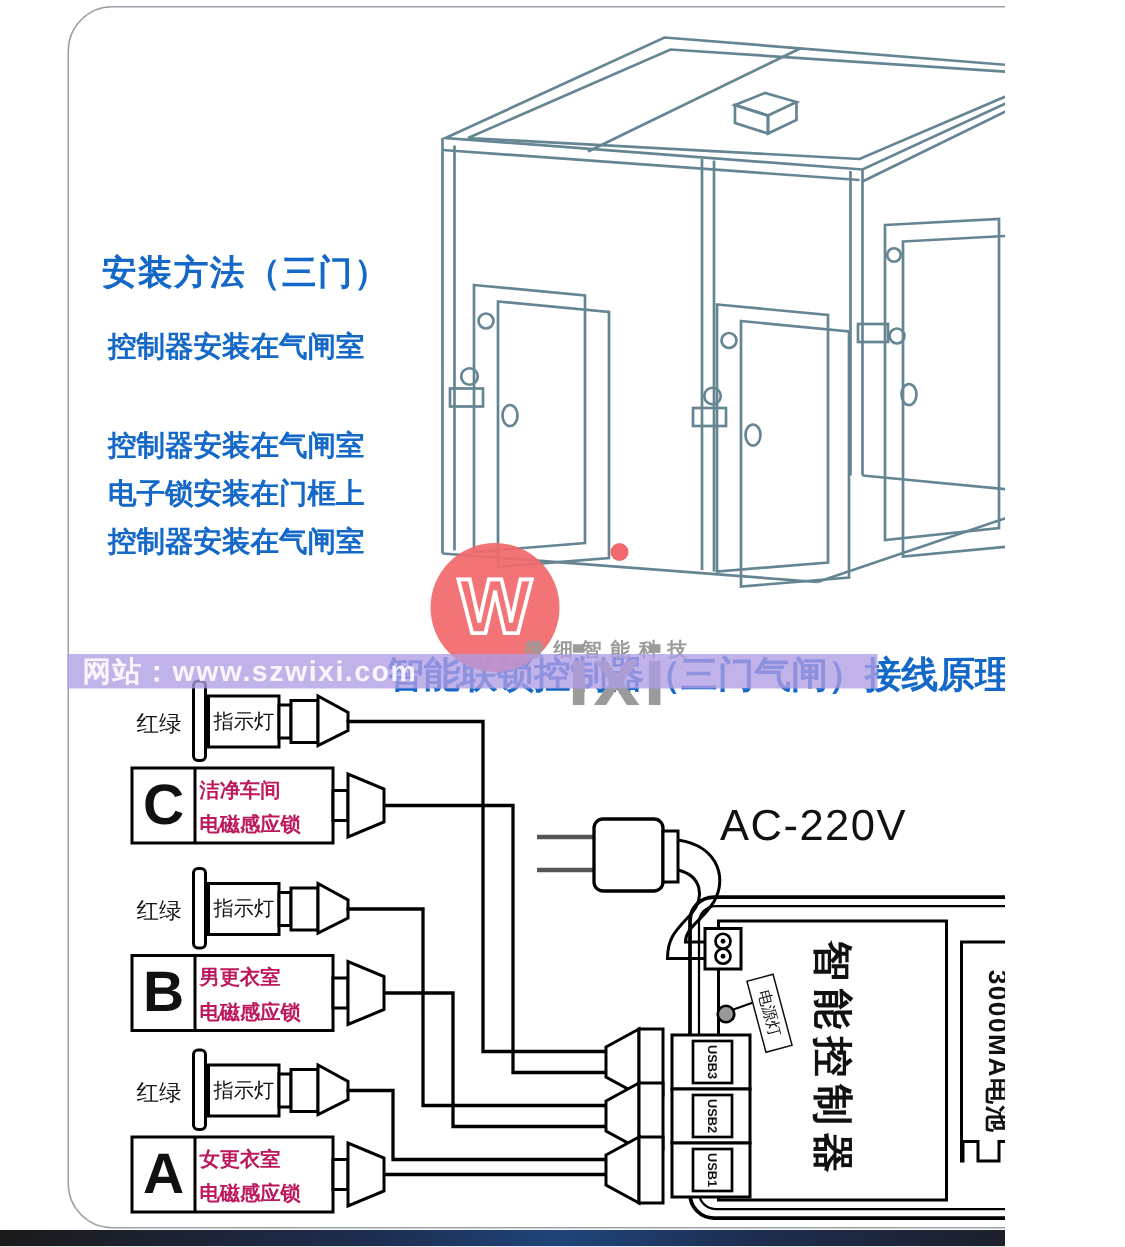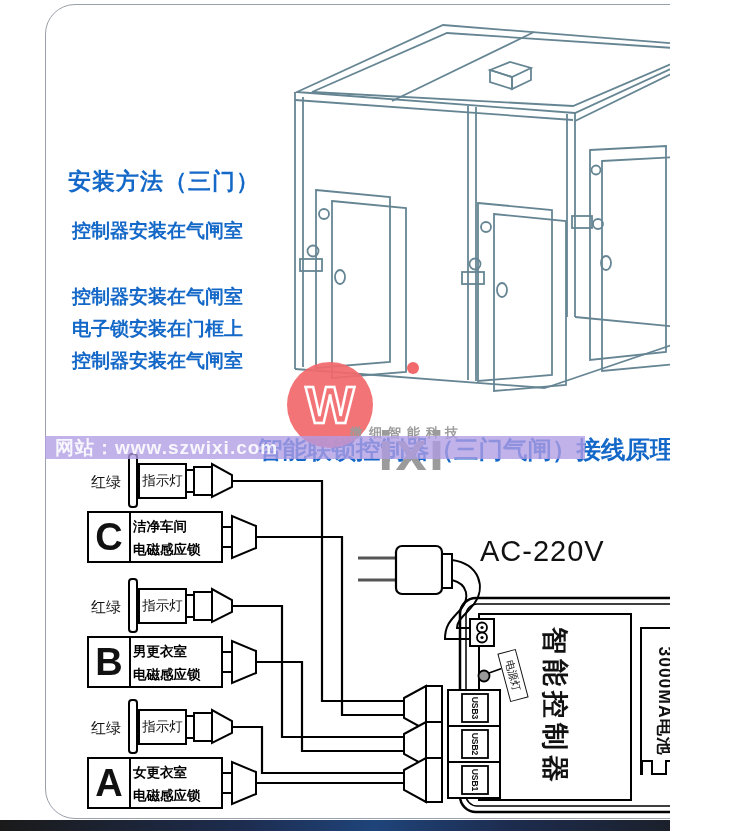--- a/index.html
+++ b/index.html
@@ -19,21 +19,21 @@
   #wm-ixi{left:378px;top:370px;font-size:56px;font-weight:800;letter-spacing:2px;margin-top:48px;}
   #wm-dot{left:407px;top:362px;width:12px;height:12px;border-radius:50%;}
   #wm-company{left:350px;top:424px;font-size:13px;letter-spacing:6px;font-weight:600;}
   #wm-band{left:45px;top:436px;width:540px;height:23px;display:flex;align-items:center;}
   #wm-site{margin-left:10px;font-size:19px;font-weight:700;color:rgba(255,255,255,.88);letter-spacing:1px;white-space:nowrap;}
   
   .tag-label{width:40px;height:16px;font-size:15px;color:#111;text-align:center;}
   .ind-label{width:47px;height:34px;display:flex;align-items:center;justify-content:center;font-size:13.5px;color:#111;}
   .letter-label{width:42px;height:50px;display:flex;align-items:center;justify-content:center;
                 font-size:38px;font-weight:700;color:#111;}
-  .room-label{width:90px;height:46px;font-size:13.5px;font-weight:600;line-height:23px;color:#000000;}
+  .room-label{width:90px;height:46px;font-size:13.5px;font-weight:600;line-height:23px;color:#be185d;}
   #ac-label{left:480px;top:535px;font-size:29px;color:#111;letter-spacing:1px;}
   #power-led-label{left:488px;top:666px;width:48px;height:17px;transform:rotate(75deg);
                    background:#fff;border:1.5px solid #111;display:flex;align-items:center;justify-content:center;
                    font-size:10.5px;color:#111;}
   #ctrl-name{left:470px;top:692px;width:170px;height:30px;transform:rotate(90deg);
              display:flex;align-items:center;justify-content:center;font-size:27px;font-weight:700;letter-spacing:5px;color:#111;}
   #battery-label{left:592px;top:690px;width:146px;height:22px;transform:rotate(90deg);
              display:flex;align-items:center;justify-content:center;font-size:17.5px;font-weight:700;letter-spacing:1px;color:#111;}
   .usb-label{width:26px;height:12px;transform:rotate(90deg);display:flex;align-items:center;justify-content:center;
              font-size:8.5px;font-weight:600;color:#111;}

